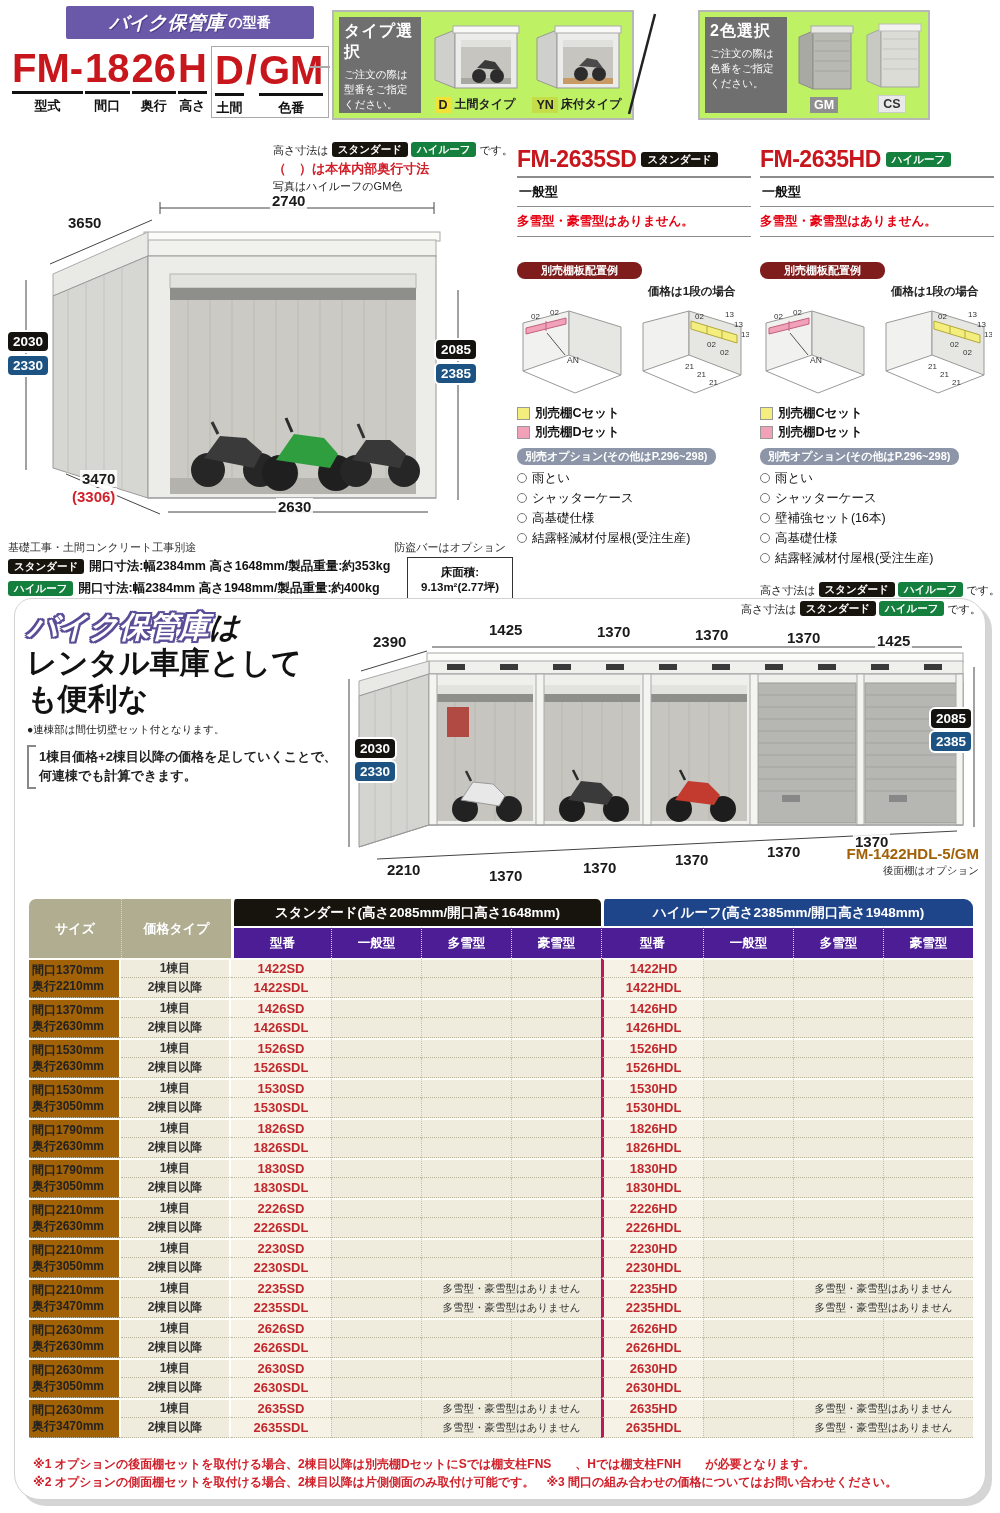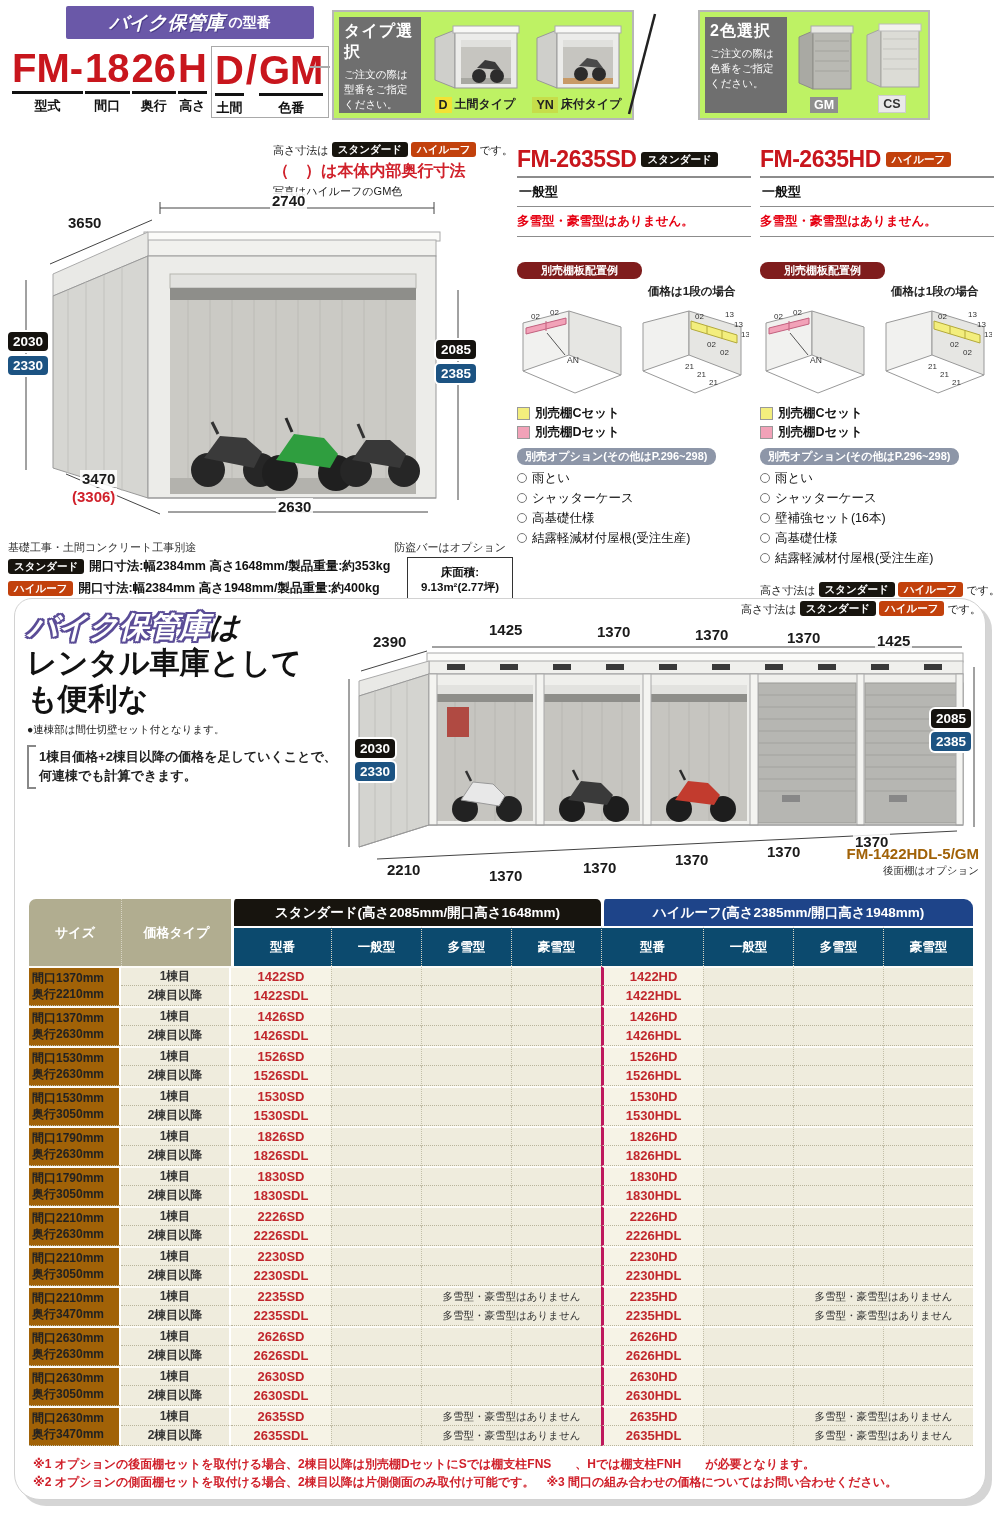--- a/index.html
+++ b/index.html
@@ -38,23 +38,23 @@
   .type-name { font-size:12px; font-weight:bold; color:#222; }
   .slash { position:absolute; left:617px; top:8px; width:30px; height:104px; }
 
   
   #sec-spec { position:absolute; left:0; top:140px; width:1000px; height:458px; }
   #spec-left { position:absolute; left:8px; top:0; width:505px; height:458px; }
   .h-note { font-size:11px; color:#222; white-space:nowrap; }
   .badge { display:inline-block; color:#fff; font-weight:bold; font-size:10.5px; line-height:15px;
            padding:0 6px; border-radius:3px; vertical-align:1px; }
   .badge.std { background:#17140e; }
-  .badge.high { background:#c2410c; }
+  .badge.high { background:#15803d; }
   #spec-note { position:absolute; right:0; top:2px; text-align:left; line-height:1.5; }
-  #spec-note .red { color:#d0202a; font-weight:bold; font-size:16px; }
+  #spec-note .red { color:#d0202a; font-weight:bold; font-size:13px; }
   #spec-note .blk { color:#222; font-size:11px; }
   .dim { position:absolute; font-size:15px; font-weight:bold; color:#1a1a1a; background:rgba(255,255,255,.85);
          padding:0 2px; line-height:17px; white-space:nowrap; }
   .dim.red { color:#d0202a; }
   .dimb { position:absolute; color:#fff; font-weight:bold; font-size:13.5px; line-height:19px;
           padding:0 5px; border-radius:4px; box-shadow:0 0 0 2px #fff; }
   .dimb.std { background:#14120e; }
   .dimb.high { background:#1c5382; }
   #base-notes { position:absolute; left:0; top:400px; width:498px; display:flex; justify-content:space-between; }
   #base-notes div { font-size:11px; color:#333; }
@@ -116,21 +116,21 @@
 
   
   #tbl-wrap { position:absolute; left:14px; top:300px; width:944px; }
   table { border-collapse:separate; border-spacing:0; table-layout:fixed; width:944px; }
   th,td { overflow:hidden; white-space:nowrap; }
   th.h-main { height:27px; color:#fff; font-size:13.5px; font-weight:bold; text-align:center; }
   th.h-size { background:#b1ad90; border-radius:7px 0 0 0; font-size:13px; }
   th.h-price { background:#b1ad90; border-left:1px dotted #d8d5c4; font-size:13px; }
   th.h-sd { background:#17140e; border-radius:5px 5px 0 0; border-left:3px solid #fff; }
   th.h-hd { background:#1e4489; border-radius:5px 9px 0 0; border-left:3px solid #fff; }
-  tr.h-sub th { background:#0c4a6e; color:#fff; font-size:12.5px; font-weight:bold; height:40px;
+  tr.h-sub th { background:#4c1d95; color:#fff; font-size:12.5px; font-weight:bold; height:32px;
                 border-top:2px solid #fff; border-left:1px dotted #d8d5c4;margin-top:20px; }
   tr.h-sub th:first-child { border-left:3px solid #fff; }
   td { height:20px; font-size:12px; border-bottom:1px dotted #b9b59c; border-left:1px dotted #c3bfa8; }
   td.c-size { background:#a16207; text-align:left; padding:1px 3px; font-weight:bold; color:#222;
               border-left:none; border-right:2px solid #fff; }
   td.c-size .sz { line-height:1.3; font-size:12px; }
   td.c-price { background:#efecdd; text-align:center; font-weight:bold; color:#333; border-left:none;
                border-right:2px solid #fff; }
   td.c-model { background:#f6f3e6; color:#c1272d; font-weight:bold; font-size:13px; text-align:center;
                border-left:none; }

